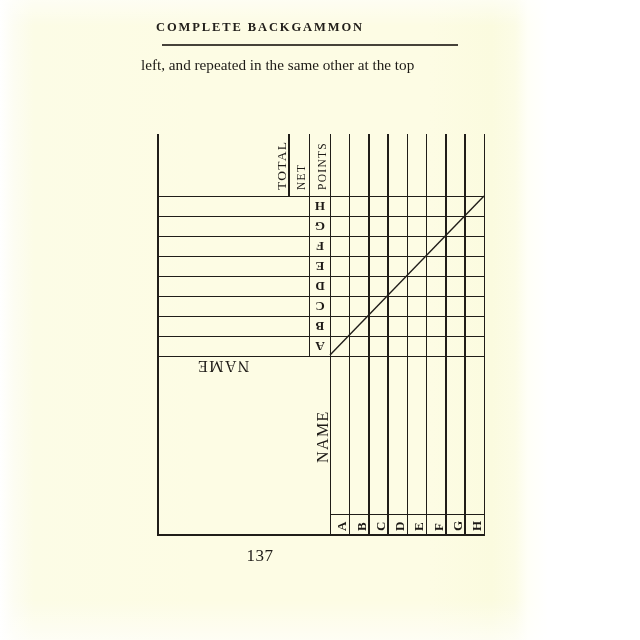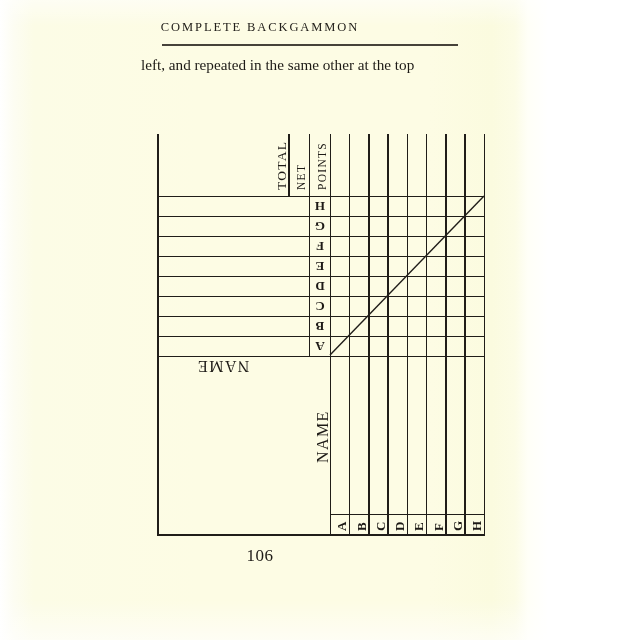--- a/index.html
+++ b/index.html
@@ -22,21 +22,21 @@
     background:linear-gradient(to bottom,
       rgba(255,255,255,.55) 0px, rgba(255,255,255,0) 26px,
       rgba(255,255,255,0) 600px, rgba(255,255,255,.6) 640px);
   }
 
   
   .hdr{
     position:absolute;left:0;top:20px;width:520px;
     text-align:center;
     font-size:12.5px;letter-spacing:1.9px;
-    color:#23201c;font-weight:400;
+    color:#23201c;font-weight:700;
   }
   .hdr-rule{
     position:absolute;left:162px;top:44px;width:296px;height:1.6px;
     background:#2c2822;opacity:.88;
   }
 
   
   .body-text{
     position:absolute;left:141px;top:55px;width:326px;
     font-size:15.2px;line-height:19.6px;color:#1d1a16;
@@ -142,15 +142,15 @@
     <div class="rot90 collet" style="left:353.5px;top:531px;">B</div>
     <div class="rot90 collet" style="left:372.8px;top:531px;">C</div>
     <div class="rot90 collet" style="left:392px;top:531px;">D</div>
     <div class="rot90 collet" style="left:411.3px;top:531px;">E</div>
     <div class="rot90 collet" style="left:430.5px;top:531px;">F</div>
     <div class="rot90 collet" style="left:449.8px;top:531px;">G</div>
     <div class="rot90 collet" style="left:469px;top:531px;">H</div>
 
   </div>
 
-  <div class="folio">106</div>
+  <div class="folio">137</div>
 
 </div>
 
 </body></html>

